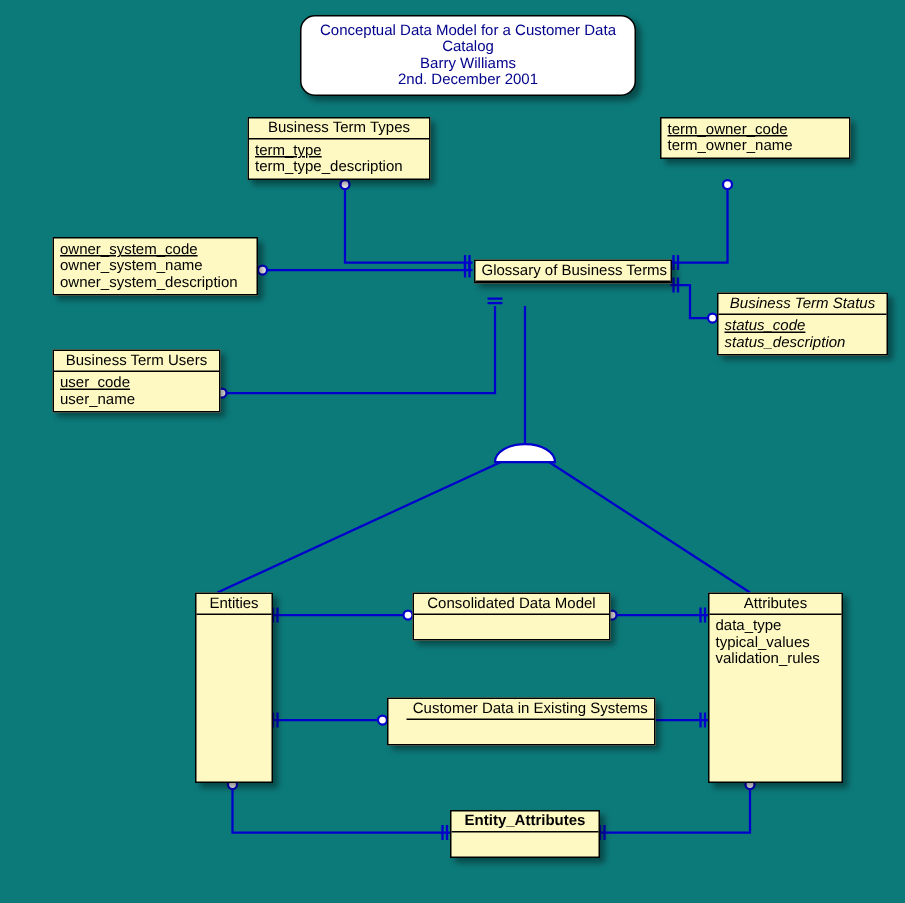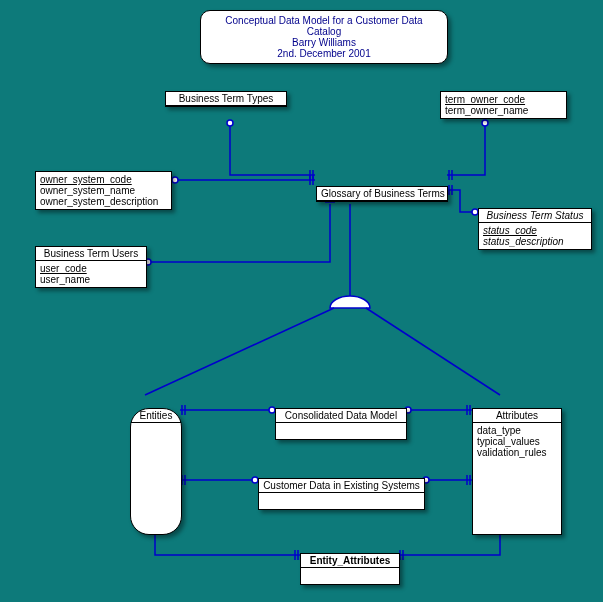--- a/index.html
+++ b/index.html
@@ -16,31 +16,30 @@
     position: absolute;
     left: 200px;
     top: 10px;
     width: 210px;
     background: #fff;
     border: 1px solid #000;
     border-radius: 10px;
     text-align: center;
     font-size: 10px;
     color: #00008b;
-    padding: 4px 18px;
+    padding: 4px 6px;
     box-shadow: 3px 3px 4px rgba(0,0,0,0.4);
   }
   .entity {
     position: absolute;
-    background: #ffffff;
+    background: #fef9c3;
     border: 1px solid #000;
     box-shadow: 3px 3px 4px rgba(0,0,0,0.4);
     font-size: 10px;
     color: #000;
-    margin-top: 13px;
   }
   .entity .hdr {
     border-bottom: 1px solid #000;
     text-align: center;
     padding: 1px 4px;
     font-size: 10px;
     white-space: nowrap;
   }
   .entity .body {
     padding: 2px 4px;
@@ -105,20 +104,24 @@
 </svg>
 
 <div class="title-box">
   <div>Conceptual Data Model for a Customer Data Catalog</div>
   <div>Barry Williams</div>
   <div>2nd. December 2001</div>
 </div>
 
 <div class="entity" style="left:165px; top:78px; width:120px;">
   <div class="hdr">Business Term Types</div>
+  <div class="body">
+    <span class="pk">term_type</span>
+    <span class="attr">term_type_description</span>
+  </div>
 </div>
 
 <div class="entity" style="left:440px; top:78px; width:125px;">
   <div class="body">
     <span class="pk">term_owner_code</span>
     <span class="attr">term_owner_name</span>
   </div>
 </div>
 
 <div class="entity" style="left:35px; top:158px; width:135px;">
@@ -142,40 +145,40 @@
 </div>
 
 <div class="entity" style="left:35px; top:233px; width:110px;">
   <div class="hdr">Business Term Users</div>
   <div class="body">
     <span class="pk">user_code</span>
     <span class="attr">user_name</span>
   </div>
 </div>
 
-<div class="entity" style="left:130px; top:395px; width:50px; height:125px;border-radius:19px;">
+<div class="entity" style="left:130px; top:395px; width:50px; height:125px;">
   <div class="hdr">Entities</div>
   <div class="body"></div>
 </div>
 
 <div class="entity" style="left:275px; top:395px; width:130px; height:30px;">
   <div class="hdr">Consolidated Data Model</div>
   <div class="body"></div>
 </div>
 
 <div class="entity" style="left:472px; top:395px; width:88px; height:125px;">
   <div class="hdr">Attributes</div>
   <div class="body">
     <span class="attr">data_type</span>
     <span class="attr">typical_values</span>
     <span class="attr">validation_rules</span>
   </div>
 </div>
 
-<div class="entity" style="left:258px; top:465px; width:165px; height:30px;">
+<div class="entity" style="left:258px; top:465px; width:165px; height:30px;padding-left:12px;">
   <div class="hdr">Customer Data in Existing Systems</div>
   <div class="body"></div>
 </div>
 
 <div class="entity" style="left:300px; top:540px; width:98px; height:30px;font-weight:bold;">
   <div class="hdr">Entity_Attributes</div>
   <div class="body"></div>
 </div>
 
 </body></html>

